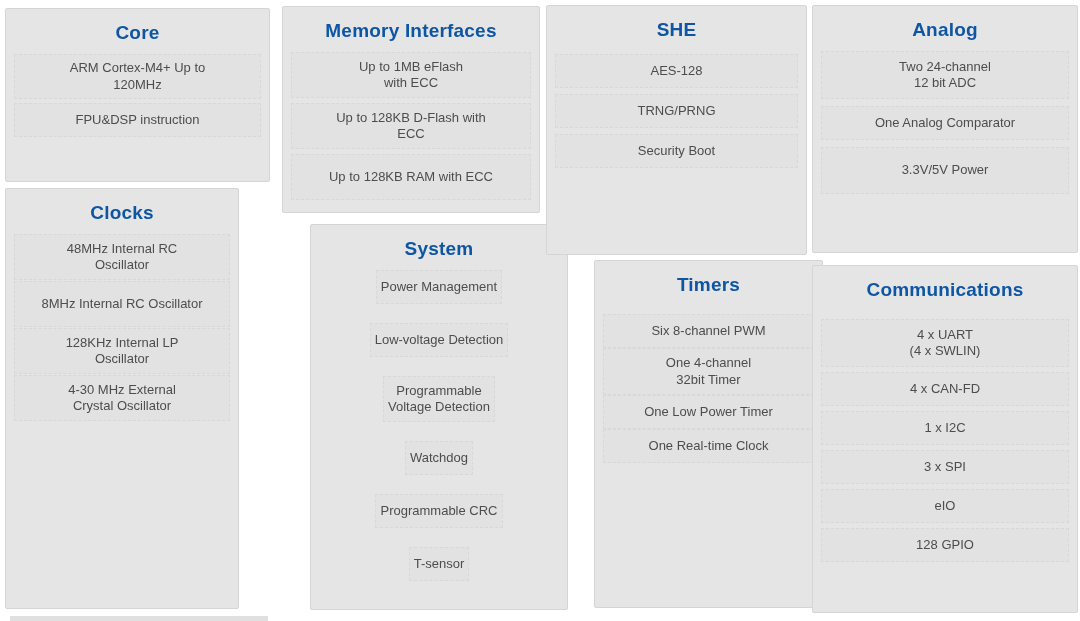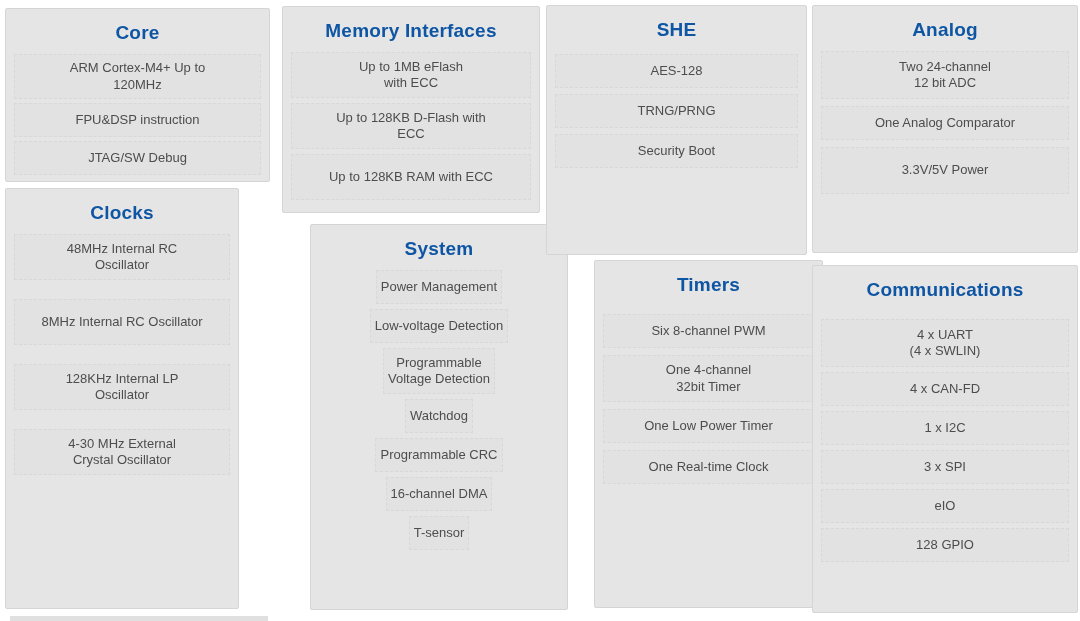--- a/index.html
+++ b/index.html
@@ -52,32 +52,32 @@
   .p-memory { left: 282px; top: 6px;   width: 258px; height: 207px; }
   .p-system { left: 282px; top: 224px; width: 258px; height: 386px; margin-left: 28px; }
   .p-she    { left: 546px; top: 5px;   width: 261px; height: 250px; }
   .p-timers { left: 546px; top: 260px; width: 229px; height: 348px; margin-left: 48px; }
   .p-analog { left: 812px; top: 5px;   width: 266px; height: 248px; }
   .p-comms  { left: 812px; top: 265px; width: 266px; height: 348px; }
 
   .p-core .items   { gap: 4px; }
   .p-core .item:nth-child(1) { min-height: 45px; }
 
-  .p-clocks .items { gap: 19px; margin-top: 8px; }
+  .p-clocks .items { gap: 1px; margin-top: 8px; }
   .p-clocks .item  { min-height: 46px; }
 
   .p-memory .items { gap: 5px; }
   .p-memory .item  { min-height: 46px; text-align: center; }
 
-  .p-system .items { gap: 5px; align-items: center; }
+  .p-system .items { gap: 19px; align-items: center; }
   .p-system .item:nth-child(3) { min-height: 46px; }
 
   .p-she .items    { gap: 6px; padding-top: 3px; }
 
-  .p-timers .items { gap: 7px; padding-top: 8px; }
+  .p-timers .items { padding-top: 8px; }
   .p-timers .item:nth-child(2) { min-height: 47px; }
 
   .p-analog .items { gap: 7px; }
   .p-analog .item:nth-child(1) { min-height: 48px; }
   .p-analog .item:nth-child(3) { min-height: 47px; }
 
   .p-comms .items  { gap: 5px; padding-top: 8px; }
   .p-comms .item:nth-child(1) { min-height: 48px; }
 
   .cropped-strip {
@@ -93,21 +93,20 @@
 <body>
 
 <div class="canvas">
 
   <section class="panel p-core">
     <h2 class="panel-title">Core</h2>
     <div class="items">
       <div class="item">ARM Cortex-M4+ Up to
 120MHz</div>
       <div class="item">FPU&amp;DSP instruction</div>
-      <div class="item">JTAG/SW Debug</div>
     </div>
   </section>
 
   <section class="panel p-clocks">
     <h2 class="panel-title">Clocks</h2>
     <div class="items">
       <div class="item">48MHz Internal RC
 Oscillator</div>
       <div class="item">8MHz Internal RC Oscillator</div>
       <div class="item">128KHz Internal LP
@@ -130,21 +129,20 @@
 
   <section class="panel p-system">
     <h2 class="panel-title">System</h2>
     <div class="items">
       <div class="item">Power Management</div>
       <div class="item">Low-voltage Detection</div>
       <div class="item">Programmable
 Voltage Detection</div>
       <div class="item">Watchdog</div>
       <div class="item">Programmable CRC</div>
-      <div class="item">16-channel DMA</div>
       <div class="item">T-sensor</div>
     </div>
   </section>
 
   <section class="panel p-she">
     <h2 class="panel-title">SHE</h2>
     <div class="items">
       <div class="item">AES-128</div>
       <div class="item">TRNG/PRNG</div>
       <div class="item">Security Boot</div>

